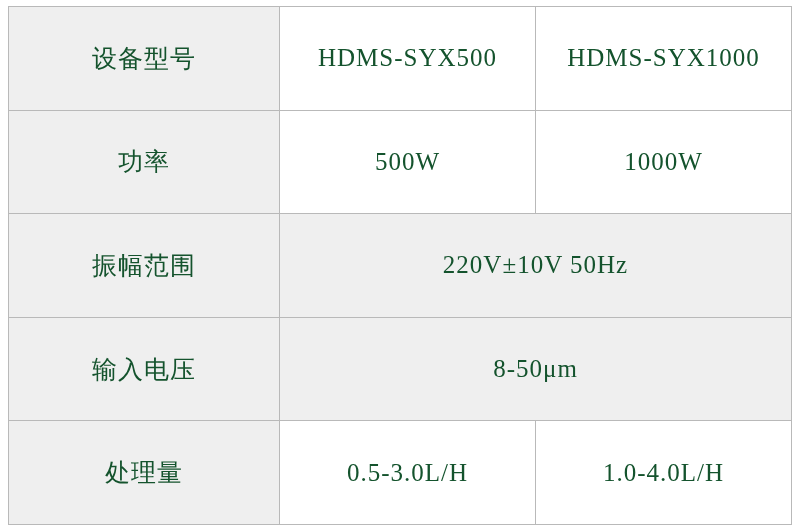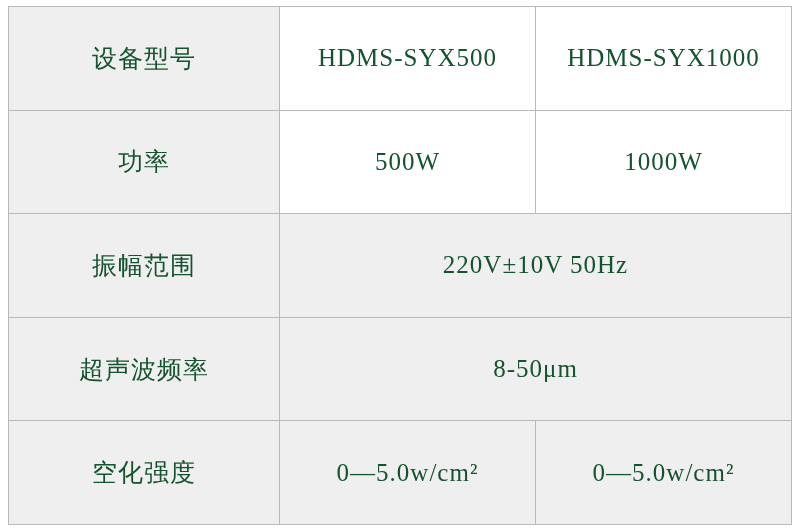--- a/index.html
+++ b/index.html
@@ -69,27 +69,27 @@
         <td class="value">1000W</td>
       </tr>
 
       <tr class="shadedrow">
         <td class="label">振幅范围</td>
         <td class="value shaded" colspan="2">220V±10V  50Hz</td>
       </tr>
 
 
       <tr class="shadedrow">
-        <td class="label">超声波频率</td>
+        <td class="label">输入电压</td>
         <td class="value shaded" colspan="2">8-50μm</td>
       </tr>
 
 
-      <tr class="shadedrow">
-        <td class="label">空化强度</td>
-        <td class="value shaded">0—5.0w/cm²</td>
-        <td class="value shaded">0—5.0w/cm²</td>
+
+      <tr>
+        <td class="label">处理量</td>
+        <td class="value">0.5-3.0L/H</td>
+        <td class="value">1.0-4.0L/H</td>
       </tr>
-
 
     </tbody>
   </table>
 </div>
 
 </body></html>

